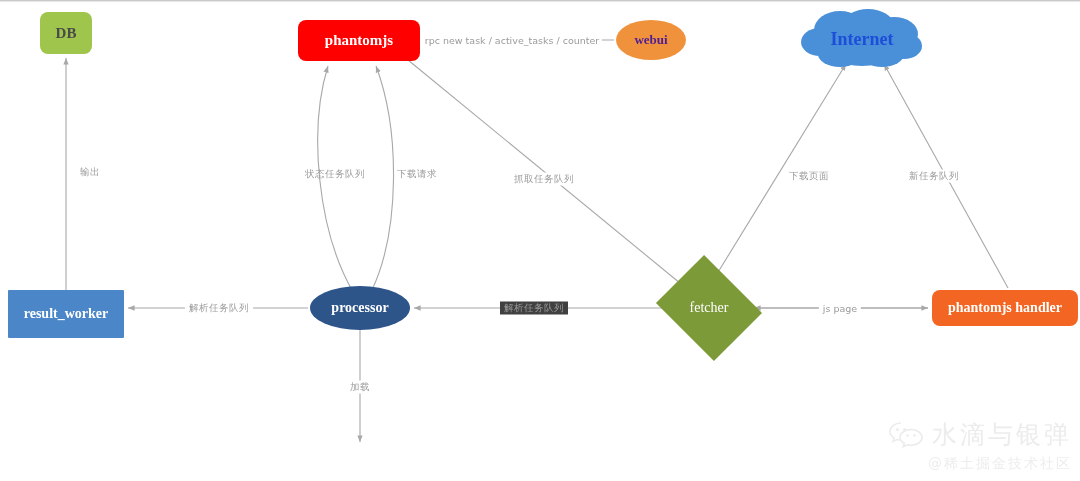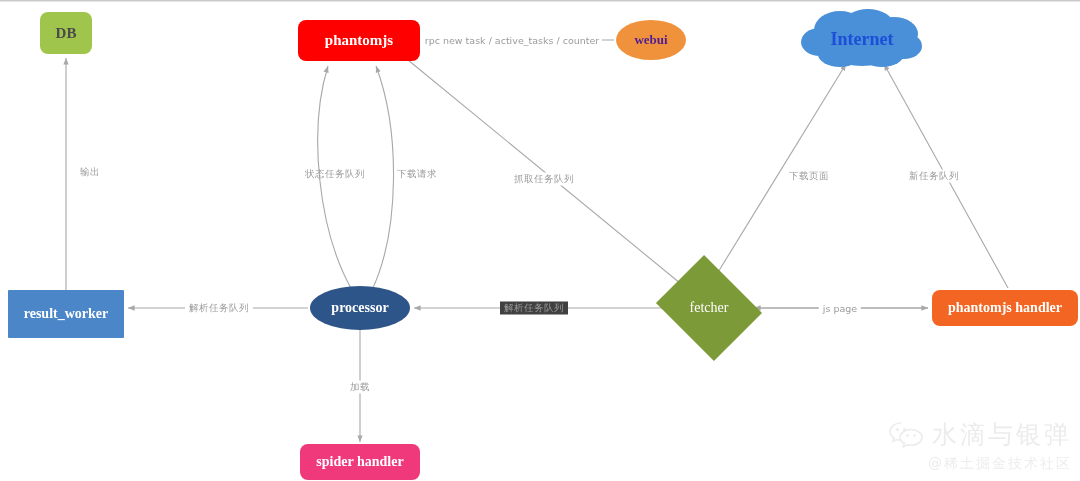--- a/index.html
+++ b/index.html
@@ -146,23 +146,20 @@
     <div class="diamond-shape" style="background:#7D9A38;transform-origin:center;"></div>
     <div class="diamond-label" style="color:#ffffff;font-size:14px;">
       <span class="lbl">fetcher</span>
     </div>
   </div>
 
   <div class="node rect" style="left:932px;top:290px;width:146px;height:36px;background:#F26522;color:#ffffff;font-size:14px;font-weight:bold;">
     <span class="lbl">phantomjs handler</span>
   </div>
 
-  <div class="node rect" style="left:300px;top:444px;width:120px;height:36px;background:#F0397A;color:#ffffff;font-size:14px;font-weight:bold;">
-    <span class="lbl">spider handler</span>
-  </div>
 
   <div class="watermark">
     <div class="wm-row1">
       <svg width="36" height="30" viewBox="0 0 36 30" xmlns="http://www.w3.org/2000/svg">
         <g fill="none" stroke="#ececec" stroke-width="1.6">
           <path d="M13,3 C6.5,3 2,7 2,11.6 C2,14.2 3.6,16.5 6,18 L5,21.5 L9,19.6 C10.2,20 11.6,20.2 13,20.2"></path>
           <path d="M23,9.5 C29,9.5 34,13 34,17.4 C34,21.8 29,25.3 23,25.3 C21.7,25.3 20.5,25.1 19.4,24.8 L15.2,26.8 L16.3,23.3 C13.8,21.9 12,19.8 12,17.4 C12,13 17,9.5 23,9.5 Z"></path>
         </g>
         <g fill="#ececec">
           <circle cx="9.5" cy="9.5" r="1.5"></circle>

